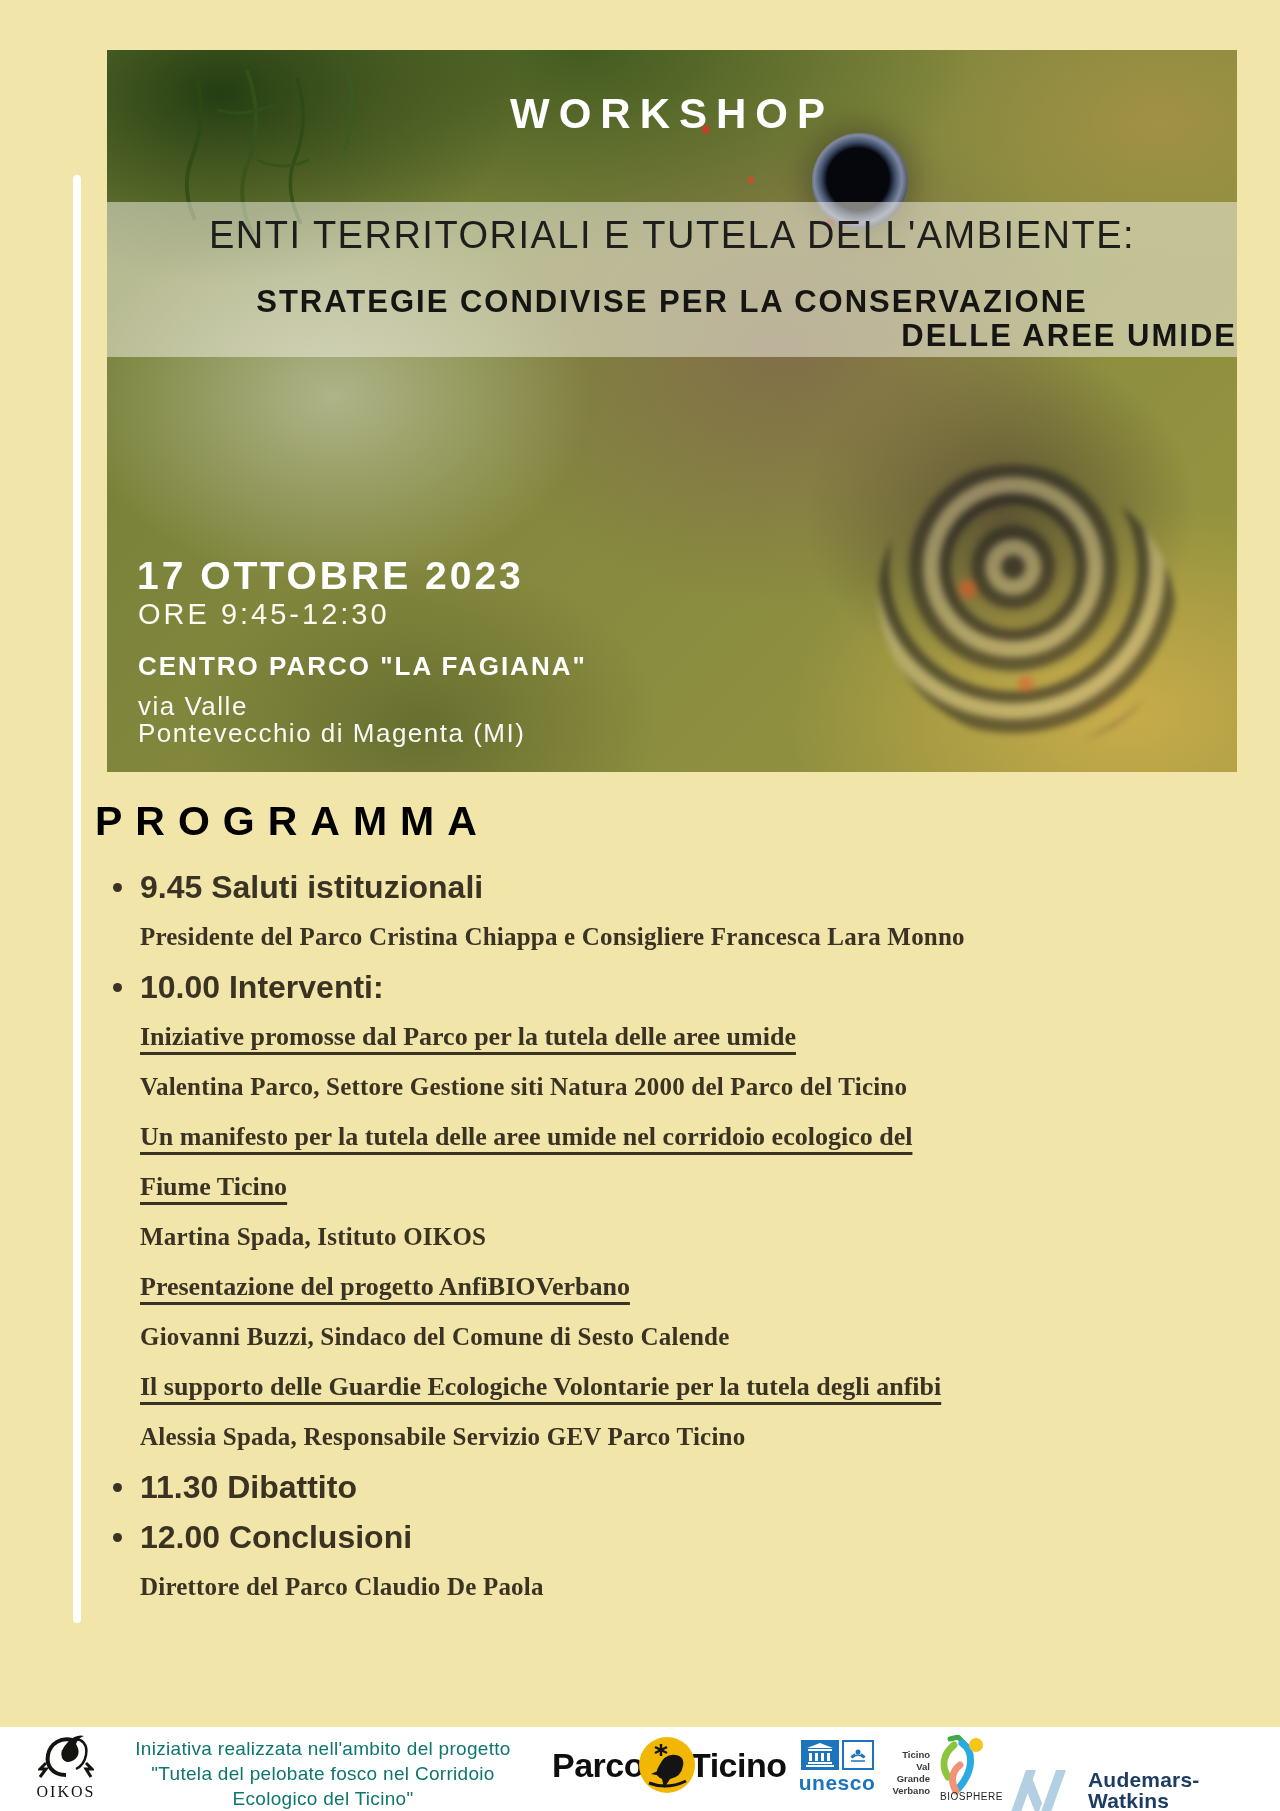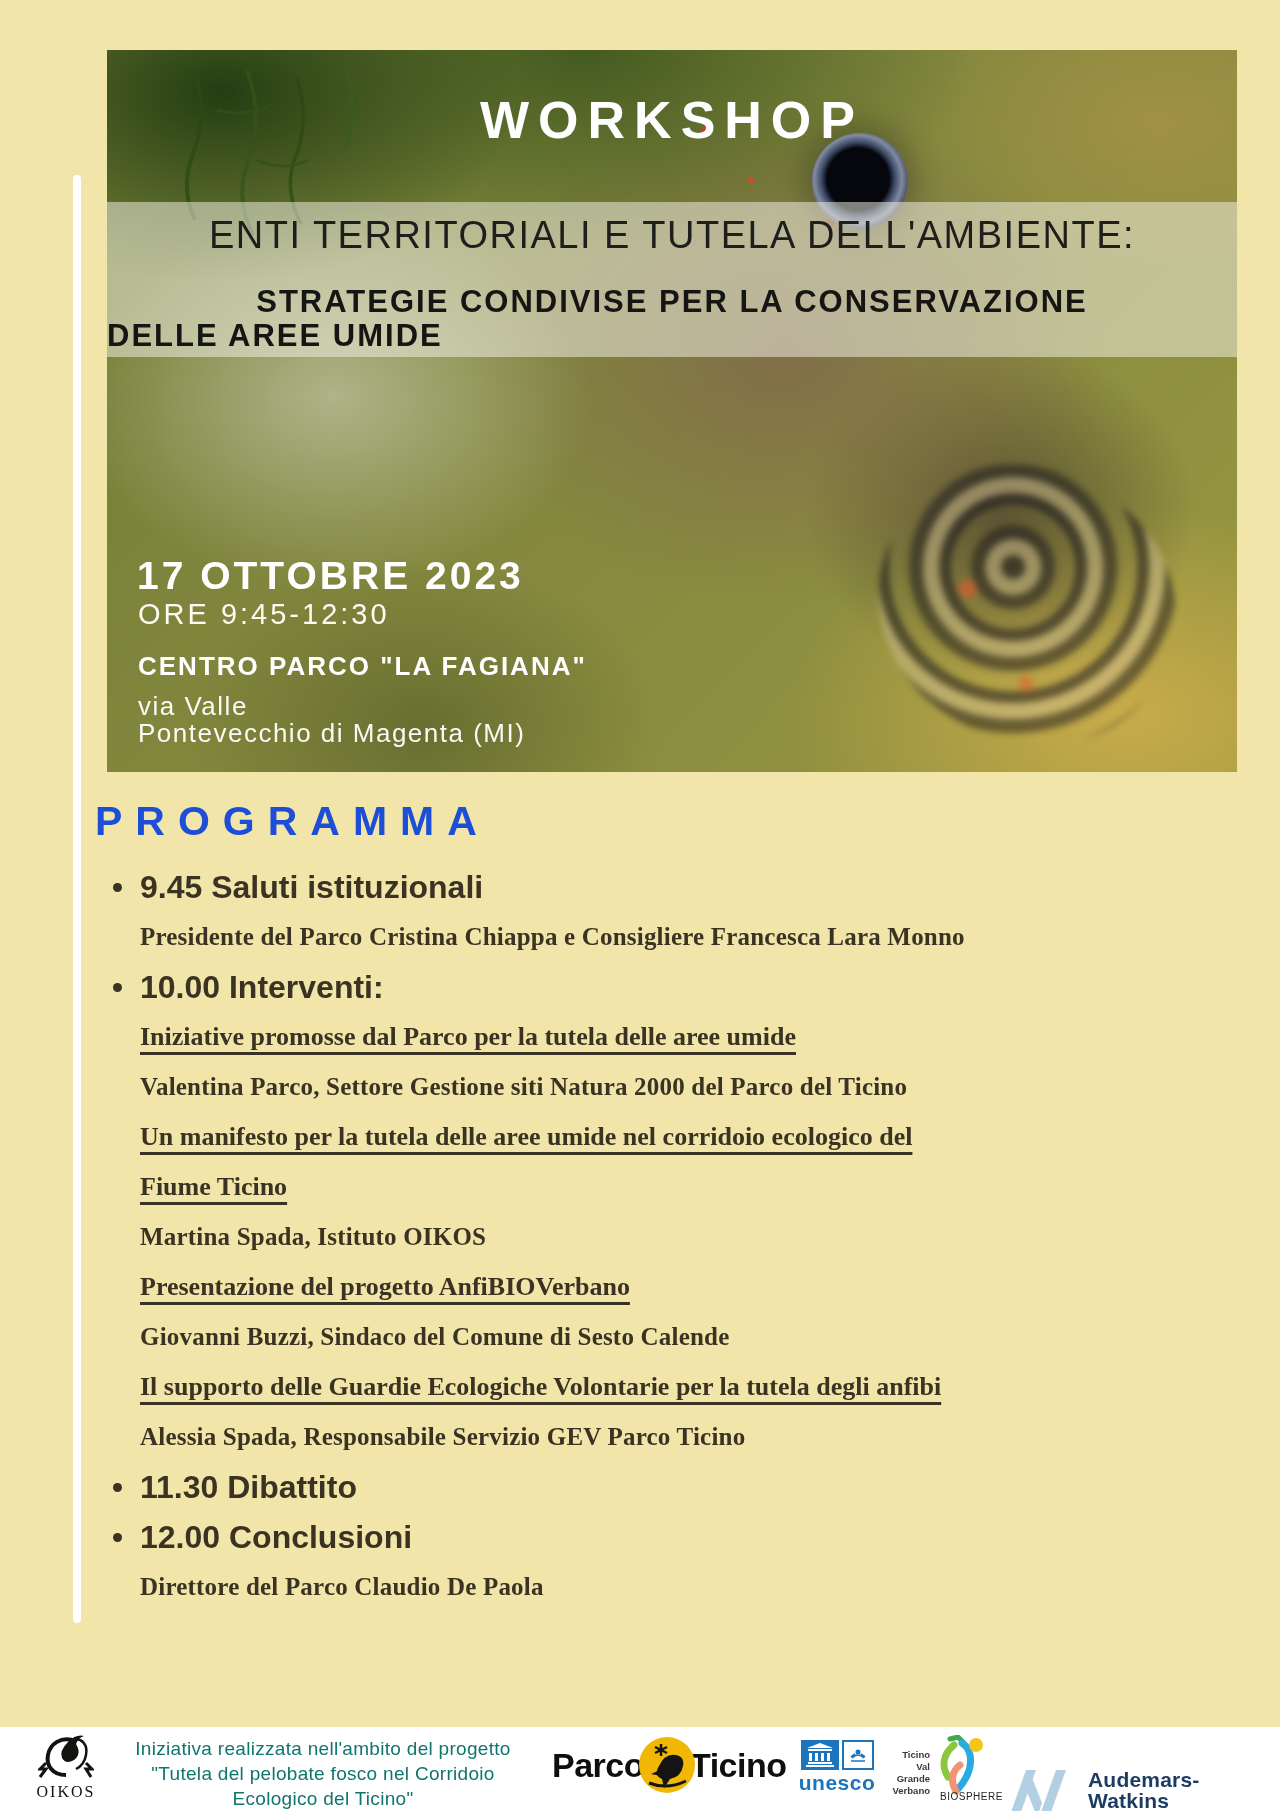--- a/index.html
+++ b/index.html
@@ -30,36 +30,36 @@
     box-shadow:0 0 26px 10px rgba(45,45,30,.35);}
   .frog-leg{position:absolute;left:770px;top:420px;width:300px;height:270px;border-radius:48%;
     transform:rotate(28deg);opacity:.6;filter:blur(3px);
     background:
       radial-gradient(circle 12px at 30% 55%, #e05a2b 0 70%, transparent 85%),
       radial-gradient(circle 10px at 62% 76%, #e06030 0 70%, transparent 85%),
       repeating-radial-gradient(circle at 40% 40%, rgba(18,16,28,.85) 0 10px, rgba(208,192,150,.75) 14px 26px, rgba(18,16,28,.8) 30px 40px, transparent 44px 62px);}
   .overlay-band{position:absolute;left:0;top:152px;width:100%;height:155px;background:rgba(243,241,231,.52);}
 
   .workshop{position:absolute;left:0;right:0;top:40px;text-align:center;color:#fff;
-    font-size:52px;font-weight:bold;letter-spacing:9px;}
+    font-size:42px;font-weight:bold;letter-spacing:9px;}
   .title1{position:absolute;left:0;right:0;top:164px;text-align:center;color:#1e1e1c;
     font-size:38px;font-weight:400;letter-spacing:1.5px;}
   .title2{position:absolute;left:0;right:0;top:234px;text-align:center;color:#151513;
     font-size:31px;font-weight:bold;letter-spacing:2px;}
-  .title3{position:absolute;left:0;right:0;top:268px;text-align:left;color:#151513;
+  .title3{position:absolute;left:0;right:0;top:268px;text-align:right;color:#151513;
     font-size:31px;font-weight:bold;letter-spacing:2px;}
 
   .date{position:absolute;left:30px;top:504px;color:#fff;font-size:39px;font-weight:bold;letter-spacing:3px;}
   .time{position:absolute;left:31px;top:548px;color:#fdfaf1;font-size:29px;font-weight:400;letter-spacing:3px;}
   .venue{position:absolute;left:31px;top:601px;color:#fff;font-size:26px;font-weight:bold;letter-spacing:2px;}
   .addr1{position:absolute;left:31px;top:641px;color:rgba(255,255,255,.96);font-size:26px;font-weight:300;letter-spacing:1.5px;}
   .addr2{position:absolute;left:31px;top:668px;color:rgba(255,255,255,.96);font-size:26px;font-weight:400;letter-spacing:1.5px;}
 
   
-  .prog-heading{position:absolute;left:95px;top:798px;color:#1d4ed8;font-size:41px;font-weight:bold;letter-spacing:13px;}
+  .prog-heading{position:absolute;left:95px;top:798px;color:#000000;font-size:41px;font-weight:bold;letter-spacing:13px;}
   .prog{position:absolute;left:110px;top:862px;width:1110px;color:#3a3323;}
   .p-line{height:50px;display:flex;align-items:center;}
   .dot{width:9px;height:9px;border-radius:50%;background:#3a3323;margin:0 18px 0 3px;flex:none;}
   .ind{margin-left:30px;font-family:Liberation Serif, serif;}
   .bt{font-size:32px;font-weight:bold;}
   .tk{font-size:26px;font-weight:bold;text-decoration:underline;text-decoration-thickness:2.5px;text-underline-offset:7px;}
   .sp{font-size:25px;font-weight:bold;letter-spacing:.2px;}
 
   
   .footer{position:absolute;left:0;top:1727px;width:1280px;height:84px;background:#fff;}

